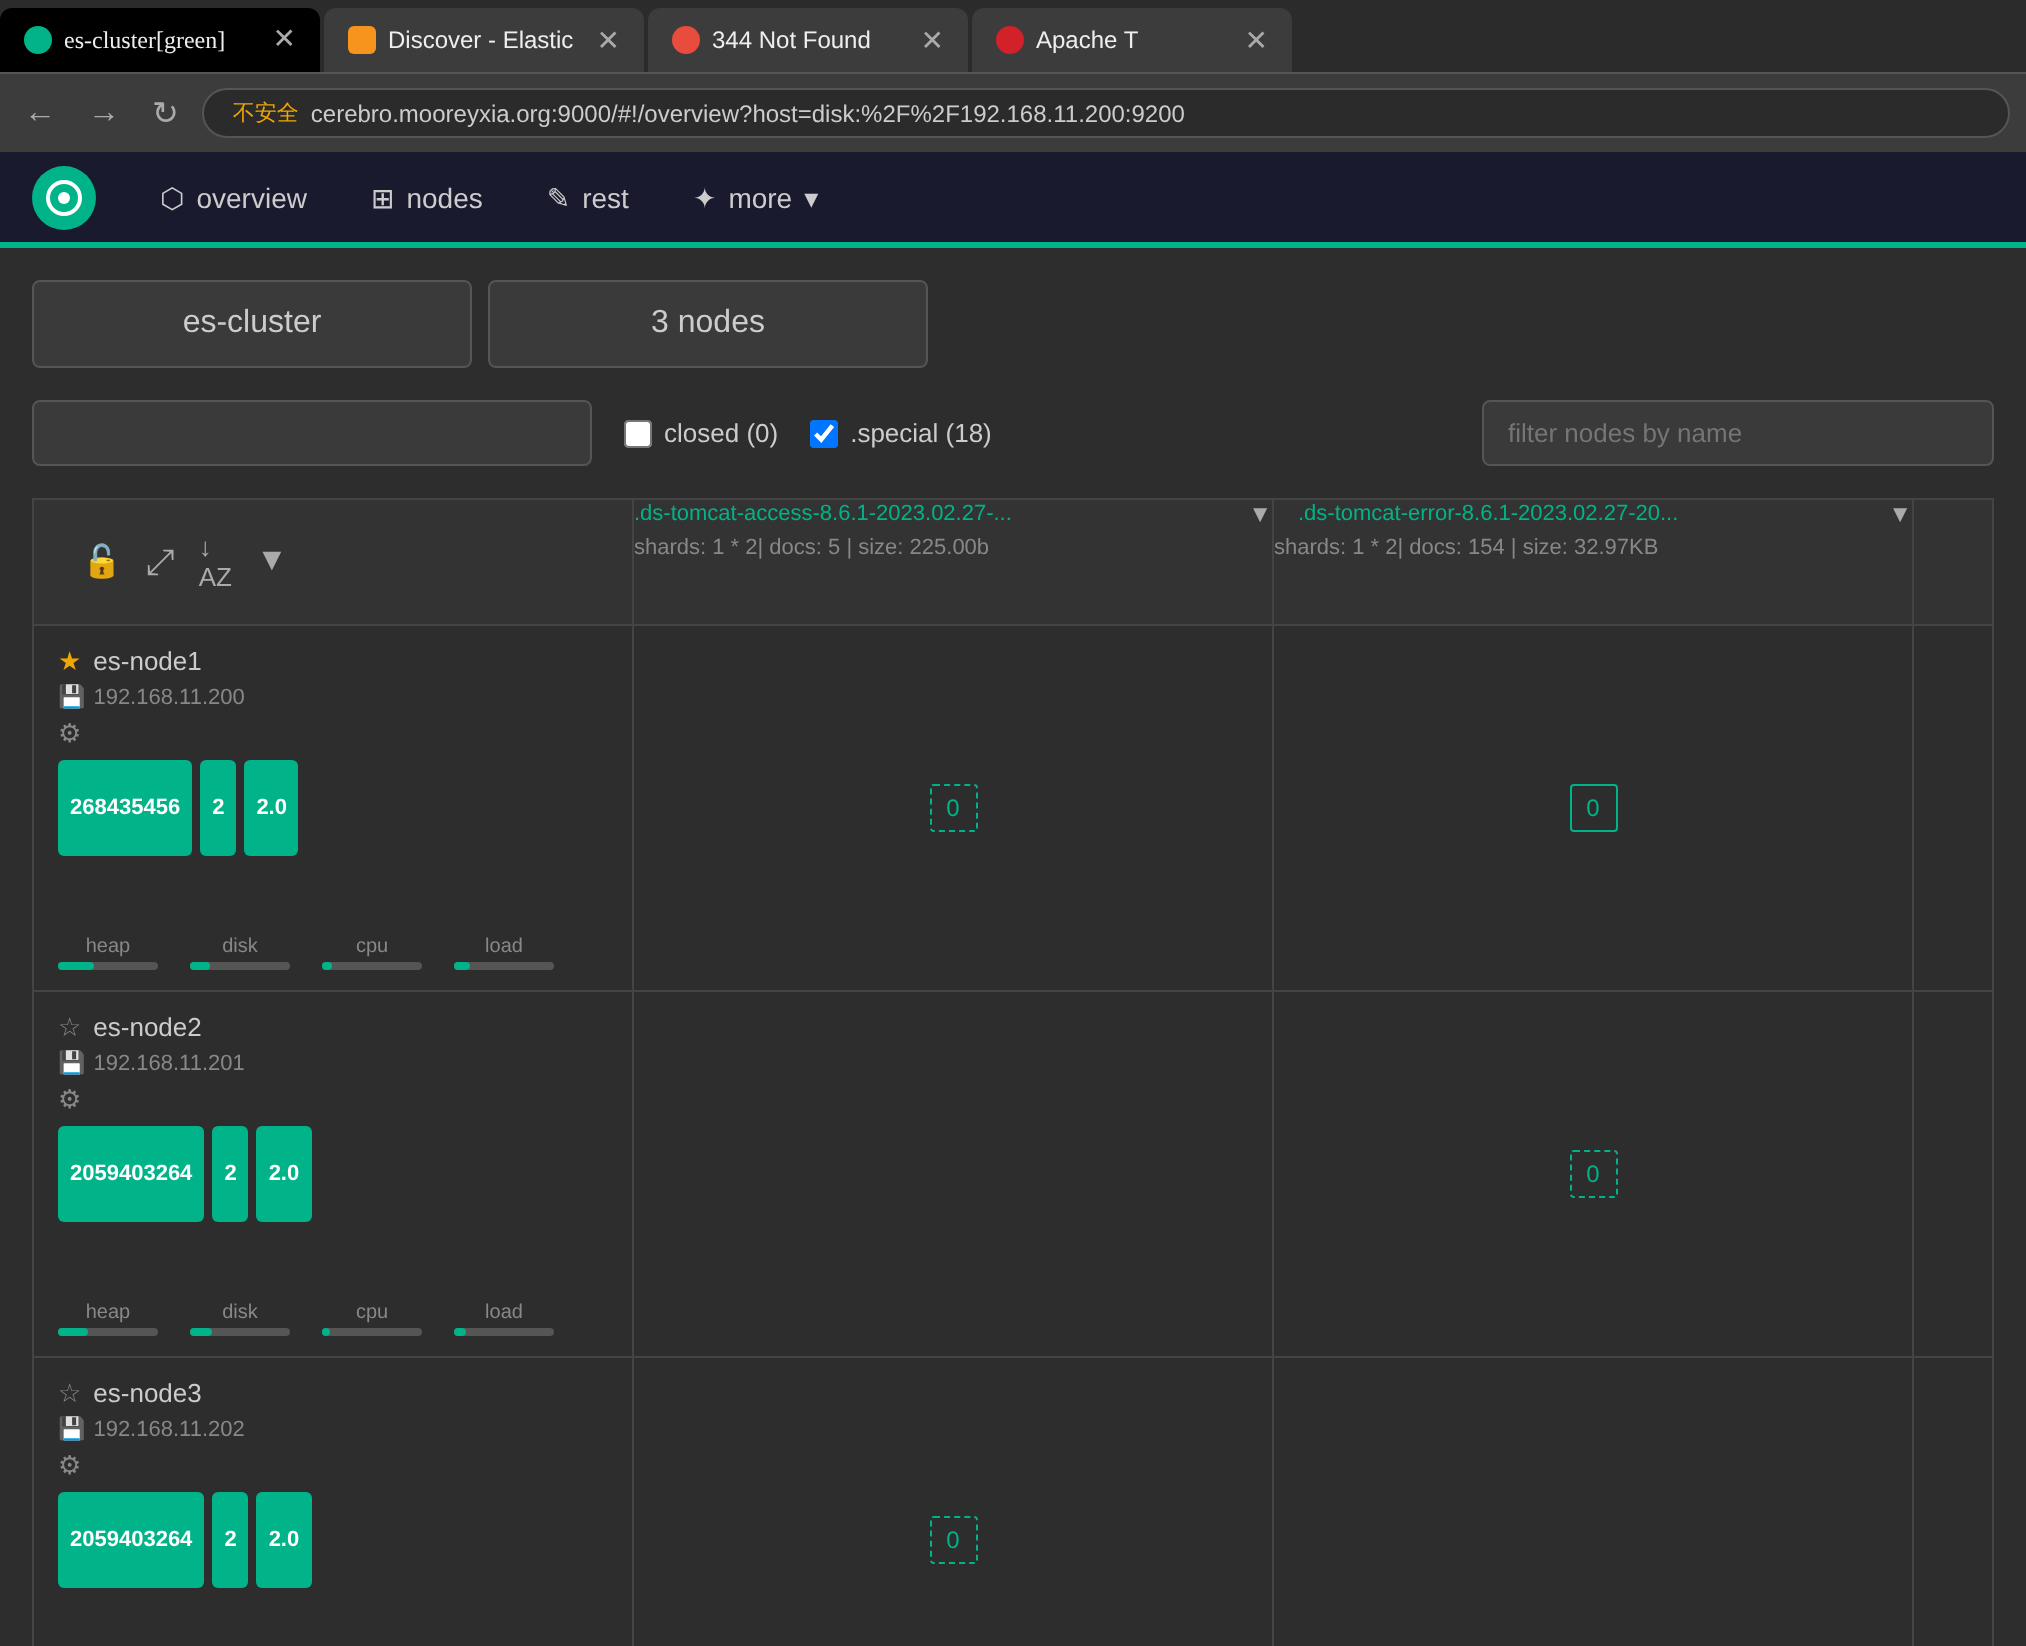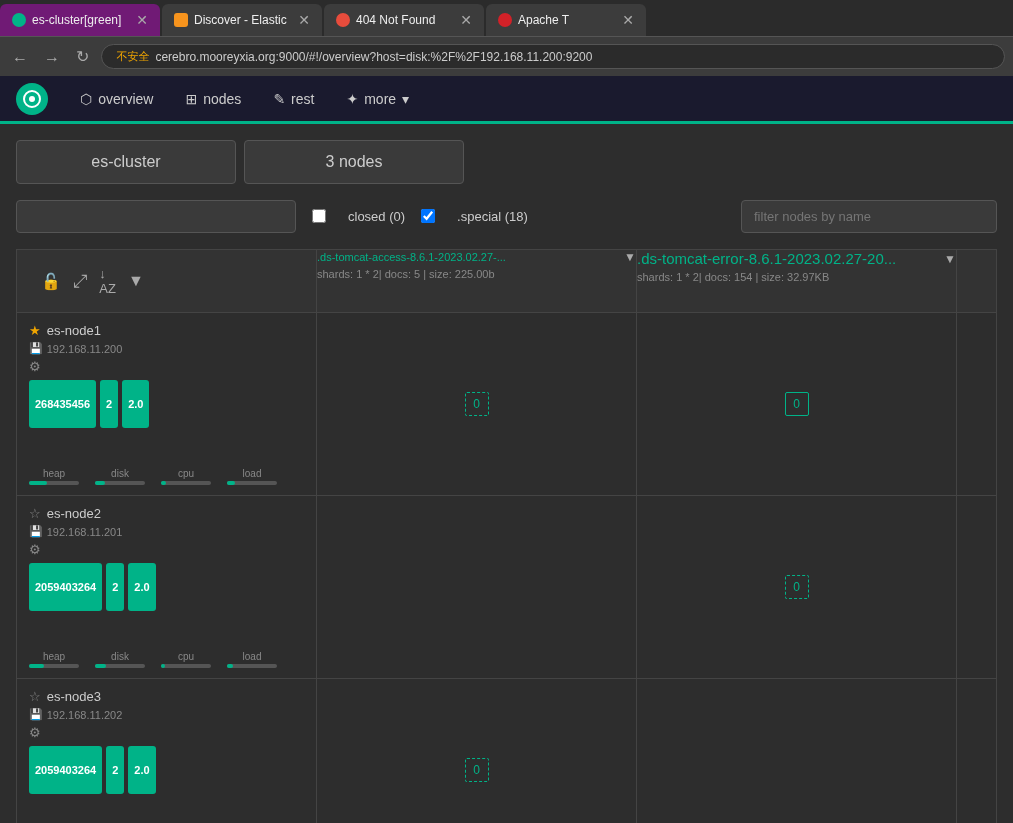--- a/index.html
+++ b/index.html
@@ -2,21 +2,21 @@
 <html><head>
   <meta charset="utf-8">
   <style>
     * { box-sizing: border-box; margin: 0; padding: 0; }
     body { font-family: 'Segoe UI', Arial, sans-serif; font-size: 13px; background: #2d2d2d; color: #ccc; }
 
     
     .browser-chrome { background: #3c3c3c; }
     .tab-bar { display: flex; align-items: stretch; background: #2b2b2b; padding-top: 4px; height: 36px; }
     .tab { display: flex; align-items: center; padding: 0 12px; background: #3c3c3c; border-radius: 6px 6px 0 0; margin-right: 2px; font-size: 12px; color: #eee; gap: 6px; min-width: 160px; max-width: 220px; }
-    .tab.active { background: #701a75; }
+    .tab.active { background: #000000; font-family: Liberation Serif, serif; }
     .tab-favicon { width: 14px; height: 14px; border-radius: 50%; }
     .tab-favicon.green { background: #00b388; }
     .tab-favicon.elastic { background: #f7941d; border-radius: 3px; }
     .tab-favicon.red { background: #e74c3c; }
     .tab-favicon.apache { background: #d22128; }
     .tab-close { margin-left: auto; cursor: pointer; color: #aaa; font-size: 14px; }
     .address-bar { display: flex; align-items: center; background: #3c3c3c; padding: 4px 8px; gap: 8px; height: 40px; border-top: 1px solid #555; }
     .nav-btn { background: none; border: none; color: #aaa; font-size: 16px; cursor: pointer; padding: 2px 4px; }
     .nav-btn:disabled { color: #555; }
     .url-bar { flex: 1; background: #2b2b2b; border: 1px solid #555; border-radius: 20px; padding: 4px 14px; color: #ccc; font-size: 12px; display: flex; align-items: center; gap: 6px; }
@@ -32,21 +32,21 @@
     .main-content { padding: 16px; background: #2d2d2d; min-height: calc(823px - 124px); }
 
     
     .stats-row { display: flex; gap: 8px; margin-bottom: 16px; }
     .stat-box { background: #3a3a3a; border: 1px solid #555; border-radius: 4px; padding: 12px 24px; color: #ccc; font-size: 16px; text-align: center; }
     .stat-box.wide { min-width: 220px; }
 
     
     .filter-row { display: flex; align-items: center; gap: 16px; margin-bottom: 16px; }
     .search-input { background: #3a3a3a; border: 1px solid #555; border-radius: 4px; padding: 8px 12px; color: #ccc; font-size: 13px; width: 280px; }
-    .checkbox-label { display: flex; align-items: flex-start; gap: 22px; color: #ccc; cursor: pointer; font-size: 13px; }
+    .checkbox-label { display: flex; align-items: flex-end; gap: 6px; color: #ccc; cursor: pointer; font-size: 13px; }
     .checkbox-label input[type=checkbox] { width: 14px; height: 14px; }
     .filter-nodes-input { background: #3a3a3a; border: 1px solid #555; border-radius: 4px; padding: 8px 12px; color: #888; font-size: 13px; width: 256px; margin-left: auto; }
 
     
     .index-table { width: 100%; border-collapse: collapse; }
     .index-table th, .index-table td { border: 1px solid #444; padding: 0; vertical-align: top; }
 
     
     .header-row { background: #333; }
     .header-controls { display: flex; align-items: center; gap: 12px; padding: 8px 12px; }
@@ -77,21 +77,21 @@
       <span>es-cluster[green]</span>
       <span class="tab-close">✕</span>
     </div>
     <div class="tab">
       <div class="tab-favicon elastic"></div>
       <span>Discover - Elastic</span>
       <span class="tab-close">✕</span>
     </div>
     <div class="tab">
       <div class="tab-favicon red"></div>
-      <span>404 Not Found</span>
+      <span>344 Not Found</span>
       <span class="tab-close">✕</span>
     </div>
     <div class="tab">
       <div class="tab-favicon apache"></div>
       <span>Apache T</span>
       <span class="tab-close">✕</span>
     </div>
   </div>
   <div class="address-bar">
     <button class="nav-btn">←</button>
@@ -167,21 +167,21 @@
         </td>
         <td class="index-header-cell" style="width:320px; border:1px solid #444;">
           <div class="index-name">
             <span class="index-name-text" style="font-size:11px; color:#00b388;">.ds-tomcat-access-8.6.1-2023.02.27-...</span>
             <button class="dropdown-btn">▼</button>
           </div>
           <div class="index-meta">shards: 1 * 2| docs: 5 | size: 225.00b</div>
         </td>
         <td class="index-header-cell" style="width:320px; border:1px solid #444;">
           <div class="index-name">
-            <span class="index-name-text" style="font-size:15px; color:#00b388;">.ds-tomcat-error-8.6.1-2023.02.27-20...</span>
+            <span class="index-name-text" style="font-size:11px; color:#00b388;margin-left:12px;">.ds-tomcat-error-8.6.1-2023.02.27-20...</span>
             <button class="dropdown-btn">▼</button>
           </div>
           <div class="index-meta">shards: 1 * 2| docs: 154 | size: 32.97KB</div>
         </td>
         <td style="border:1px solid #444; min-width:40px;"></td>
       </tr>
     </thead>
     <tbody id="nodes-tbody">
     <tr>
           <td style="border: 1px solid rgb(68, 68, 68); padding: 10px 12px; vertical-align: top; width: 300px;">

